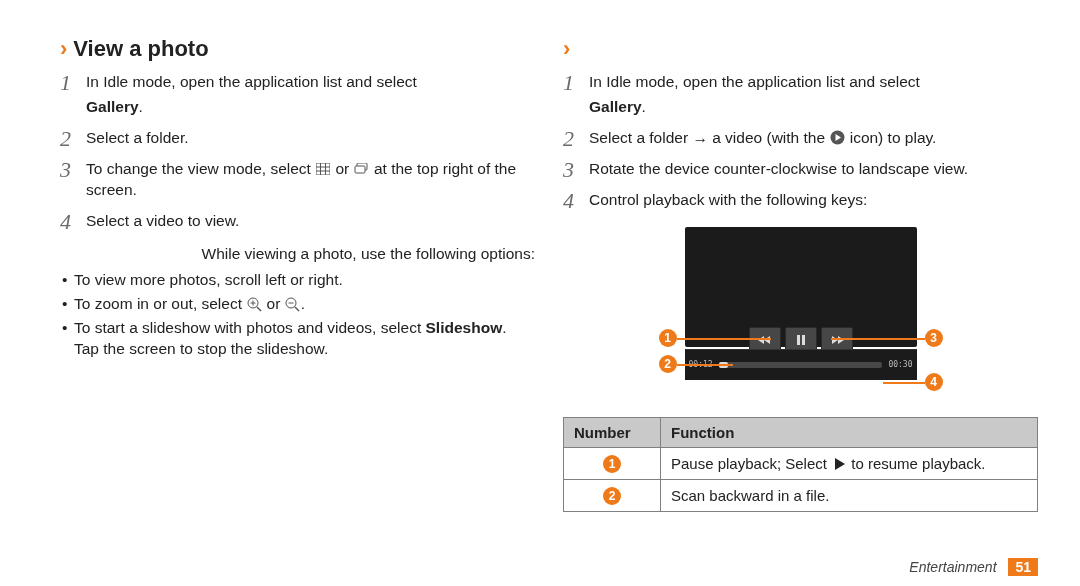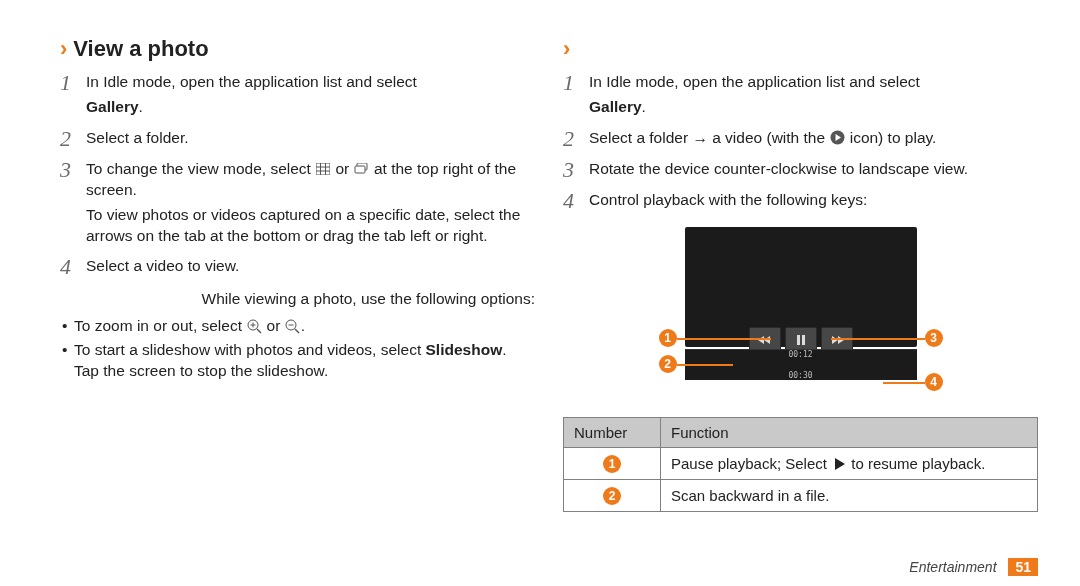--- a/index.html
+++ b/index.html
@@ -83,21 +83,21 @@
     position:absolute;left:34px;top:0;
     width:232px;height:120px;
     background:#1b1b1b;
     border-radius:2px;
   }
   .scrub{
     position:absolute;left:34px;top:122px;
     width:232px;height:30px;
     background:#1b1b1b;
     border-top:1px solid #333;
-    display:flex;align-items:center;flex-direction:column;
+    display:flex;align-items:center;
   }
   .scrub .time{
     color:#bbb;font-size:8px;font-family:monospace;
     padding:0 4px;
   }
   .scrub .track{
     flex:1;height:6px;background:#484848;border-radius:2px;
     margin:0 2px;position:relative;
   }
   .scrub .prog{position:absolute;left:0;top:0;height:100%;width:6%;background:#ddd;border-radius:2px;}
@@ -138,21 +138,21 @@
     margin-top:4px;
   }
   table.func th,table.func td{
     border:1px solid #808080;
     padding:6px 10px;
     text-align:left;
     vertical-align:middle;
   }
   table.func th{
     background:#c9c9c9;
-    font-weight:400;
+    font-weight:700;
     margin-left:22px;
   }
   table.func td.nc{
     text-align:center;width:76px;
   }
   .dot{
     display:inline-flex;width:18px;height:18px;border-radius:50%;
     background:#ef7a1a;color:#fff;font-weight:700;font-size:12px;
     align-items:center;justify-content:center;
   }
@@ -203,32 +203,32 @@
                   <line x1="0" y1="8" x2="14" y2="8" stroke="#555"></line>
                   <line x1="4.5" y1="0" x2="4.5" y2="12" stroke="#555"></line>
                   <line x1="9.5" y1="0" x2="9.5" y2="12" stroke="#555"></line>
                 </svg>
               </span> or <span class="inline-icon">
                 <svg width="16" height="12" viewBox="0 0 16 12">
                   <rect x="3" y="0" width="10" height="7" rx="1" fill="none" stroke="#555"></rect>
                   <rect x="1" y="3" width="10" height="7" rx="1" fill="#fff" stroke="#555"></rect>
                 </svg>
               </span> at the top right of the screen.</p>
-            <p>To view photos or videos captured on a specific date, select the arrows on the tab at the bottom or drag the tab left or right.</p>
           </div>
         </li>
         <li>
           <div class="num">4</div>
           <div class="step-body">
             <p>Select a video to view.</p>
           </div>
         </li>
       </ol>
     <p class="para">While viewing a photo, use the following options:</p>
     <ul class="bullets">
+        <li>To view more photos, scroll left or right.</li>
         <li>To zoom in or out, select <span class="inline-icon">
             <svg width="15" height="15" viewBox="0 0 15 15">
               <circle cx="6" cy="6" r="5" fill="none" stroke="#555"></circle>
               <line x1="6" y1="3.5" x2="6" y2="8.5" stroke="#555"></line>
               <line x1="3.5" y1="6" x2="8.5" y2="6" stroke="#555"></line>
               <line x1="10" y1="10" x2="14" y2="14" stroke="#555" stroke-width="1.5"></line>
             </svg>
           </span> or <span class="inline-icon">
             <svg width="15" height="15" viewBox="0 0 15 15">
               <circle cx="6" cy="6" r="5" fill="none" stroke="#555"></circle>

